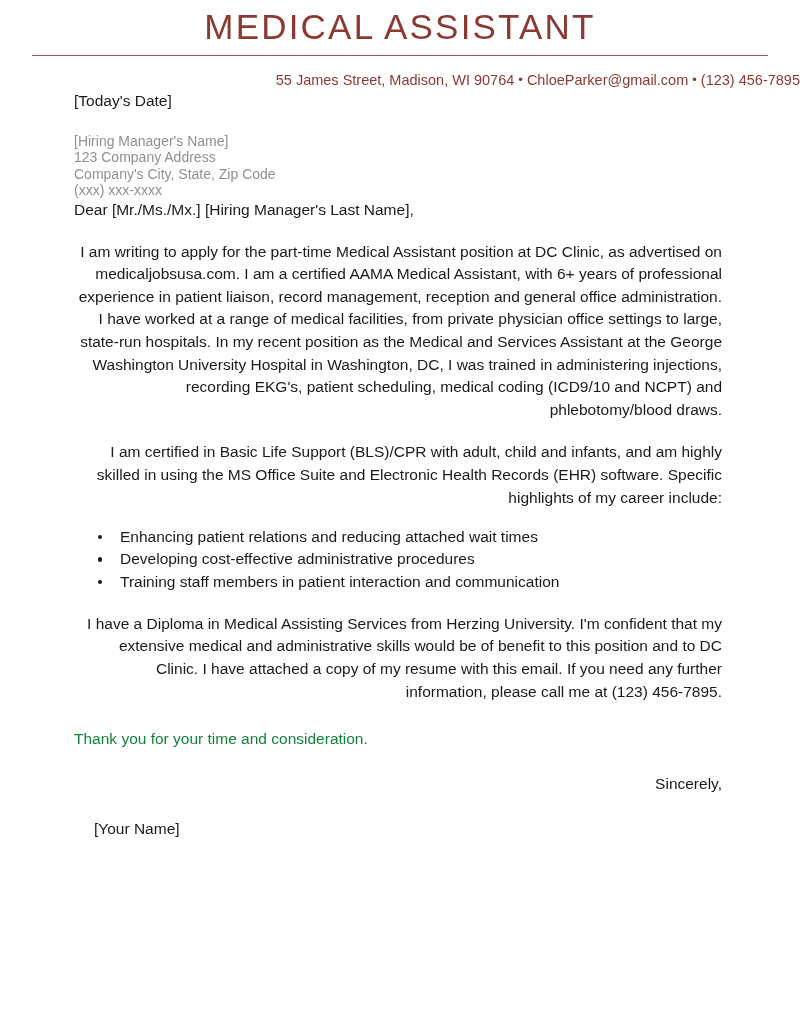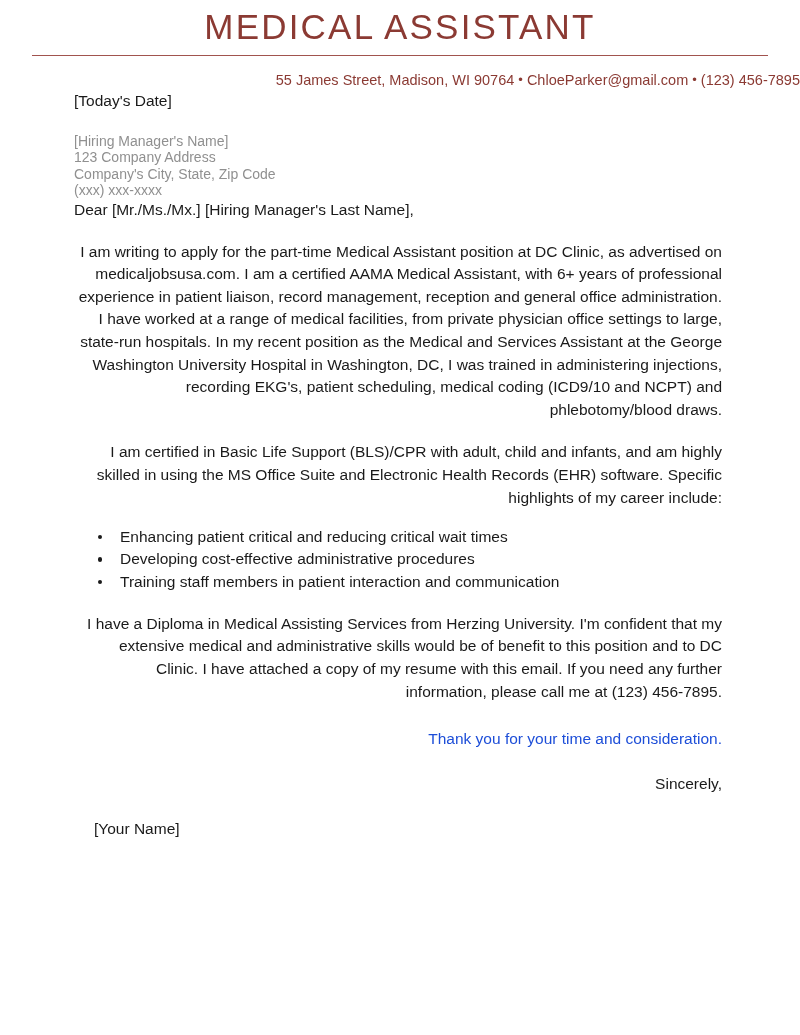--- a/index.html
+++ b/index.html
@@ -120,23 +120,22 @@
     top: 9px;
     width: 4.2px;
     height: 4.2px;
     background: #1a1a1a;
     border-radius: 50%;
   }
 
   .closing-thanks {
     margin-top: 25px;
     font-size: 15.5px;
-    color: #1d4ed8;
-    line-height: 22px;
-    text-align: right;
+    color: #15803d;
+    line-height: 22px;
   }
   .closing-signoff {
     margin-top: 23px;
     font-size: 15.5px;
     color: #1a1a1a;
     line-height: 22px;
     text-align: right;
   }
   .closing-name {
     margin-top: 23px;
@@ -174,21 +173,21 @@
 
     <div class="salutation">Dear [Mr./Ms./Mx.] [Hiring Manager's Last Name],</div>
 
     <p class="para">I am writing to apply for the part-time Medical Assistant position at DC Clinic, as advertised on medicaljobsusa.com. I am a certified AAMA Medical Assistant, with 6+ years of professional experience in patient liaison, record management, reception and general office administration. I have worked at a range of medical facilities, from private physician office settings to large, state-run hospitals. In my recent position as the Medical and Services Assistant at the George Washington University Hospital in Washington, DC, I was trained in administering injections, recording EKG's, patient scheduling, medical coding (ICD9/10 and NCPT) and phlebotomy/blood draws.</p>
 
     <p class="para">I am certified in Basic Life Support (BLS)/CPR with adult, child and infants, and am highly skilled in using the MS Office Suite and Electronic Health Records (EHR) software. Specific highlights of my career include:</p>
 
     <ul class="highlight-list">
       <li>
         <span class="bullet-dot"></span>
-        <span>Enhancing patient critical and reducing critical wait times</span>
+        <span>Enhancing patient relations and reducing attached wait times</span>
       </li>
       <li>
         <span class="bullet-dot"></span>
         <span>Developing cost-effective administrative procedures</span>
       </li>
       <li>
         <span class="bullet-dot"></span>
         <span>Training staff members in patient interaction and communication</span>
       </li>
     </ul>

